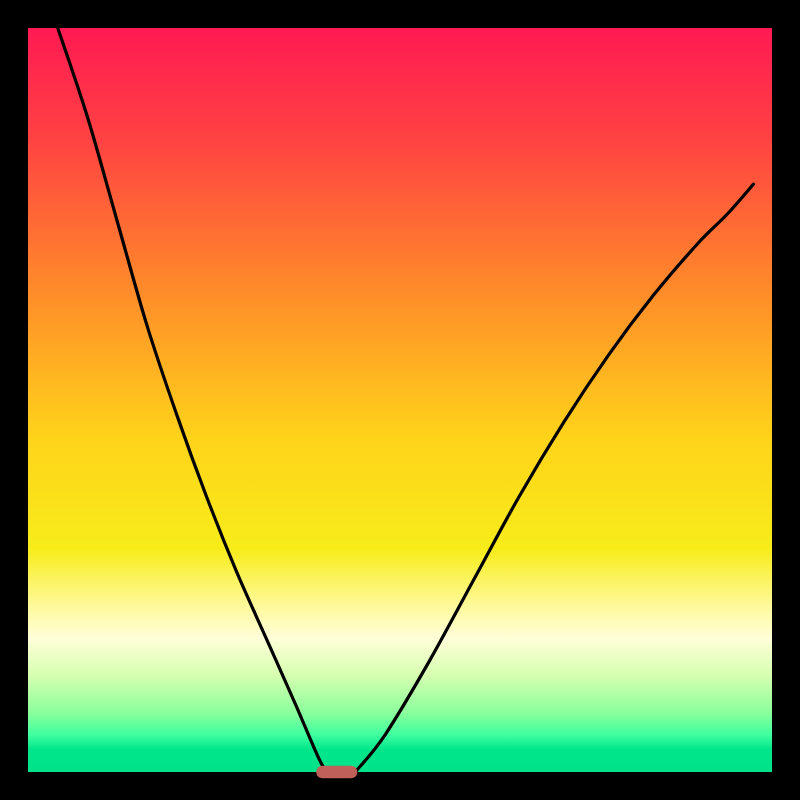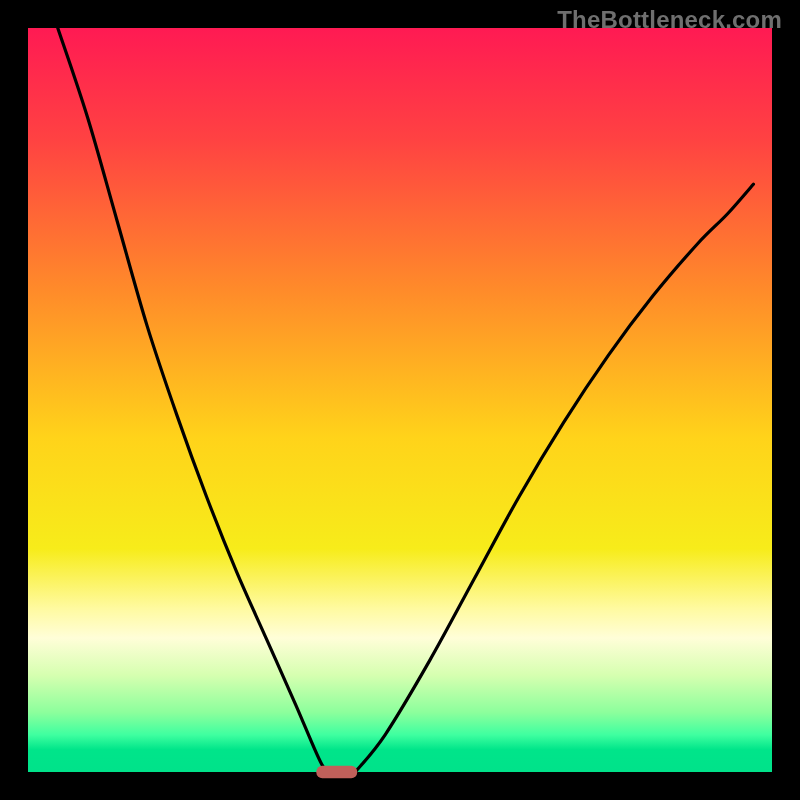--- a/index.html
+++ b/index.html
@@ -48,14 +48,13 @@
           <stop offset="95%" stop-color="#3fffa0"></stop>
           <stop offset="97%" stop-color="#00e58a"></stop>
           <stop offset="100%" stop-color="#00e28a"></stop>
         </linearGradient>
     </defs>
     <rect id="plot-bg" fill="url(#bg-grad)" x="28" y="28" width="744" height="744"></rect>
     <path id="curve-left" fill="none" stroke="#000" stroke-width="3.2" stroke-linecap="round" d="M 57.760000000000005 28 C 62.720000000000006 42.88, 77.60000000000001 85.03999999999999, 87.52000000000001 117.28 C 97.44000000000001 149.52, 107.36 186.72, 117.28 221.44 C 127.2 256.16, 137.12 293.36, 147.04000000000002 325.6 C 156.96000000000004 357.84000000000003, 166.88000000000002 386.36, 176.8 414.88 C 186.72 443.4, 196.64 470.68, 206.56 496.72 C 216.48000000000002 522.76, 226.4 547.56, 236.32000000000002 571.12 C 246.24000000000004 594.6800000000001, 256.16 615.76, 266.08000000000004 638.08 C 276.00000000000006 660.4000000000001, 286.53999999999996 683.96, 295.84 705.0400000000001 C 305.14 726.1200000000001, 315.68 753.4, 321.88 764.56 C 328.08 775.7199999999999, 331.17999999999995 770.76, 333.03999999999996 772"></path>
     <path id="curve-right" fill="none" stroke="#000" stroke-width="3.2" stroke-linecap="round" d="M 355.36 772 C 360.32 765.8, 372.72 753.4, 385.12 734.8 C 397.52 716.1999999999999, 414.88000000000005 686.4399999999999, 429.76000000000005 660.4 C 444.64000000000004 634.36, 459.52 605.8399999999999, 474.4 578.56 C 489.28 551.28, 504.15999999999997 522.76, 519.04 496.72 C 533.92 470.68000000000006, 548.8 445.88, 563.68 422.32 C 578.56 398.76, 593.44 376.43999999999994, 608.32 355.35999999999996 C 623.2 334.28, 638.0799999999999 314.43999999999994, 652.9599999999999 295.84 C 667.8399999999999 277.24, 685.2 257.40000000000003, 697.6 243.76000000000002 C 710 230.12000000000003, 718.0600000000001 223.92000000000002, 727.36 214 C 736.66 204.07999999999998, 749.06 189.2, 753.4 184.23999999999998"></path>
     <rect id="marker" rx="6" ry="6" x="316.3" y="765.676" width="40.92" height="12.648000000000001" fill="#c0605a"></rect>
   </svg>
-  <div class="watermark">TheBottleneck.com</div>
 </div>
 
 </body></html>

